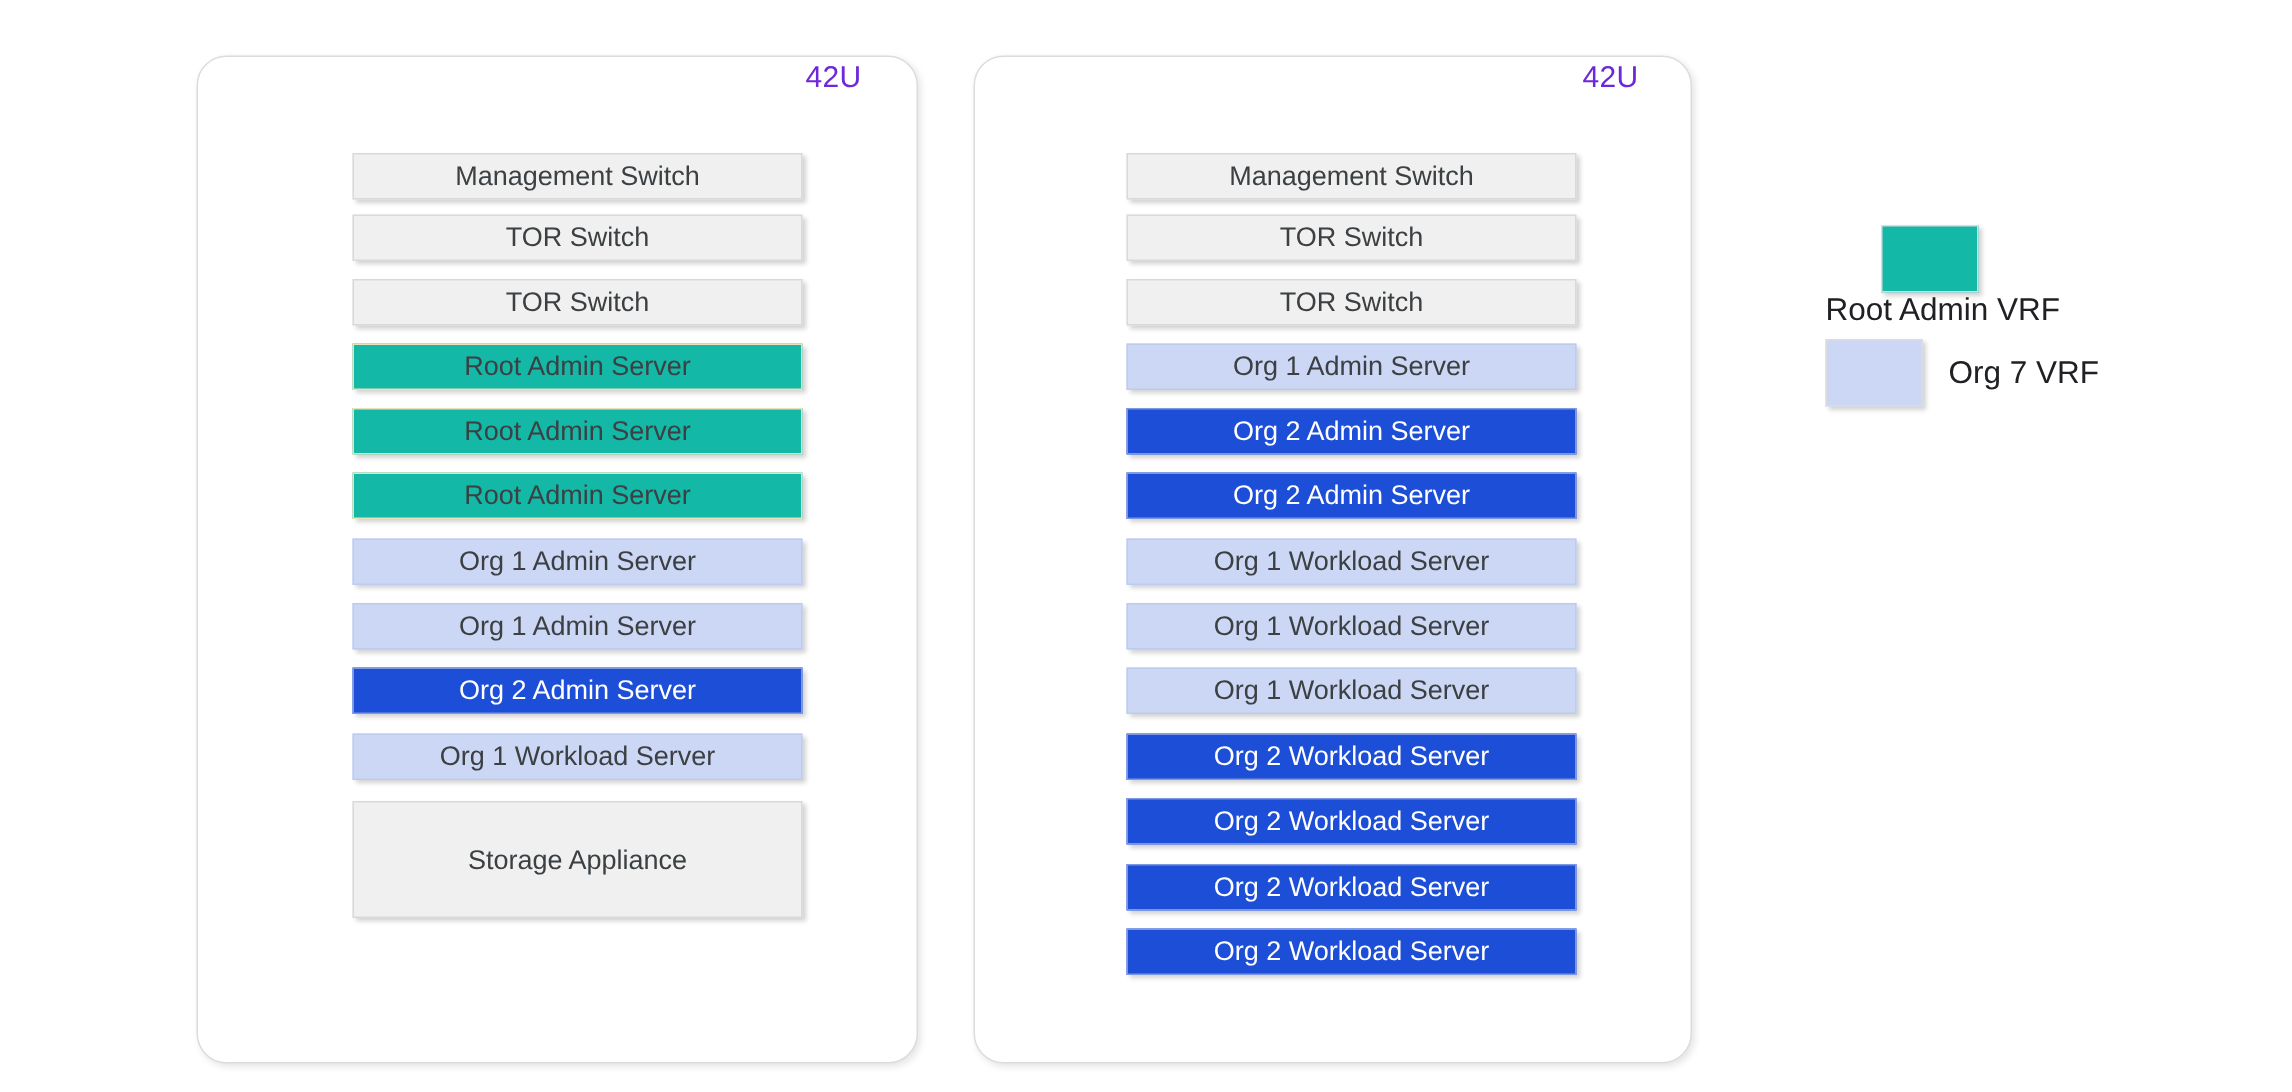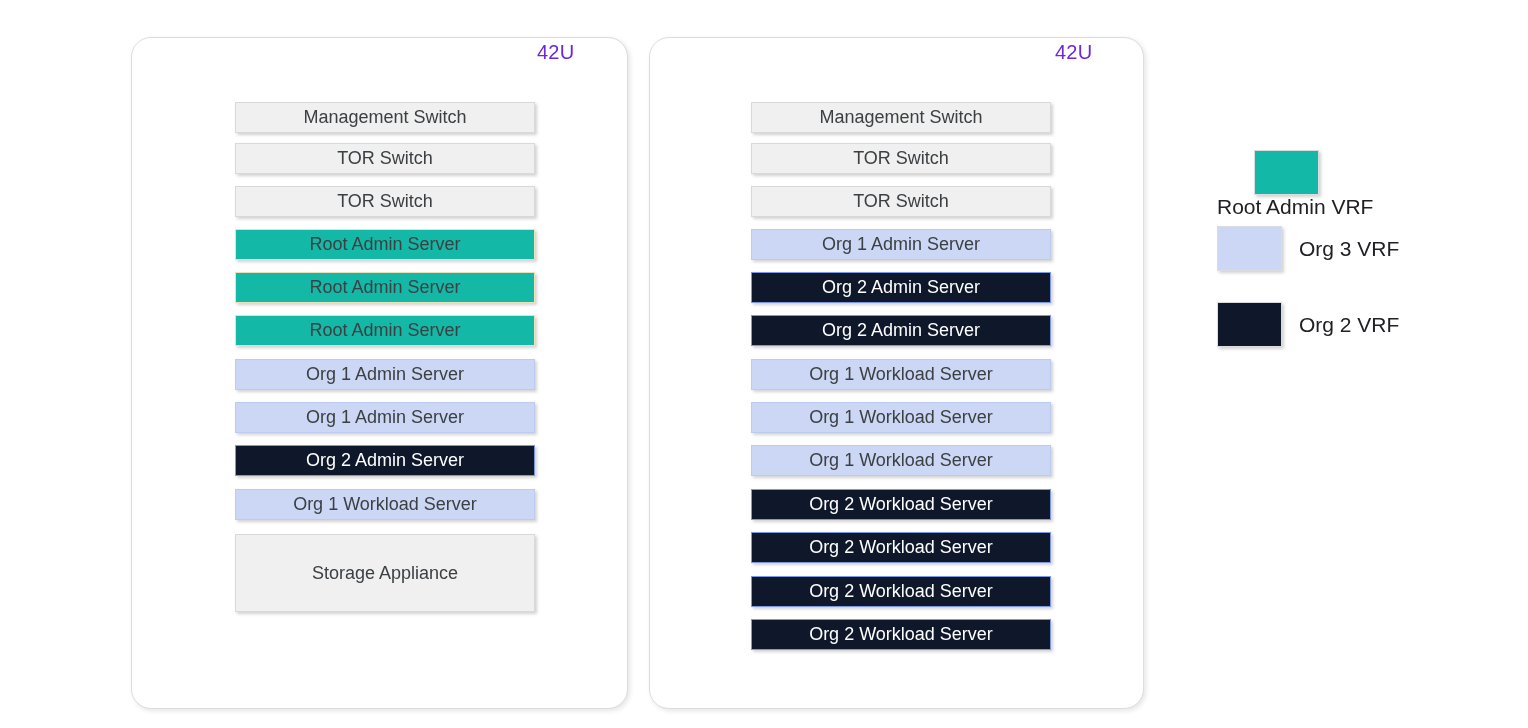--- a/index.html
+++ b/index.html
@@ -24,21 +24,20 @@
   .line-red   { stroke: #A61C1C; stroke-width: 2.2; fill: none; }
   .line-gray  { stroke: #5F6368; stroke-width: 2.2; fill: none; }
   .rack {
     position: absolute;
     top: 37px;
     height: 670px;
     background: #ffffff;
     border: 1.5px solid #DADCE0;
     border-radius: 20px;
     box-shadow: 2px 2px 5px rgba(0,0,0,0.10);
-    padding-left: 16px;
   }
   .rack1 { left: 131px; width: 479px; }
   .rack2 { left: 649px; width: 477px; }
   .capacity {
     position: absolute;
     font-size: 20px;
     color: #6d28d9;
     letter-spacing: 0.2px;
   }
   .capacity.c1 { left: 537px; top: 41px; }
@@ -61,21 +60,21 @@
   .rack2 .unit { left: 101px; }
   .r0  { top: 64px; }  .r1  { top: 105px; } .r2  { top: 148px; }
   .r3  { top: 191px; } .r4  { top: 234px; } .r5  { top: 277px; }
   .r6  { top: 321px; } .r7  { top: 364px; } .r8  { top: 407px; }
   .r9  { top: 451px; } .r10 { top: 494px; } .r11 { top: 538px; }
   .r12 { top: 581px; }
   .storage { top: 496px; height: 78px; }
   [data-type="infra"] { background: #F0F0F0; border-color: #D9D9D9; }
   [data-type="root"]  { background: #14b8a6; border-color: #EBE1B8; }
   [data-type="org1"]  { background: #CBD7F4; border-color: #BDCBEE; }
-  [data-type="org2"]  { background: #0f172a; border-color: #7E97E2; color: #ffffff; }
+  [data-type="org2"]  { background: #1d4ed8; border-color: #7E97E2; color: #ffffff; }
   .legend {
     position: absolute;
     left: 1217px;
     top: 150px;
     width: 300px;
     height: 200px;
   }
   .legend-item {
     position: absolute;
     left: 0;
@@ -213,21 +212,17 @@
   <div class="capacity c1">42U</div>
   <div class="capacity c2">42U</div>
 
   <div class="legend">
     <div class="legend-item l0">
       <div class="swatch" data-type="root"></div>
       <div class="legend-label">Root Admin VRF</div>
     </div>
     <div class="legend-item l1">
       <div class="swatch" data-type="org1"></div>
-      <div class="legend-label">Org 3 VRF</div>
-    </div>
-    <div class="legend-item l2">
-      <div class="swatch" data-type="org2"></div>
-      <div class="legend-label">Org 2 VRF</div>
+      <div class="legend-label">Org 7 VRF</div>
     </div>
   </div>
 
 </div>
 
 </body></html>

